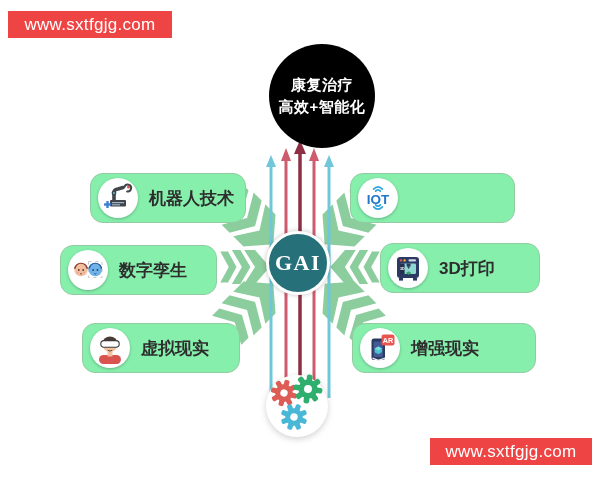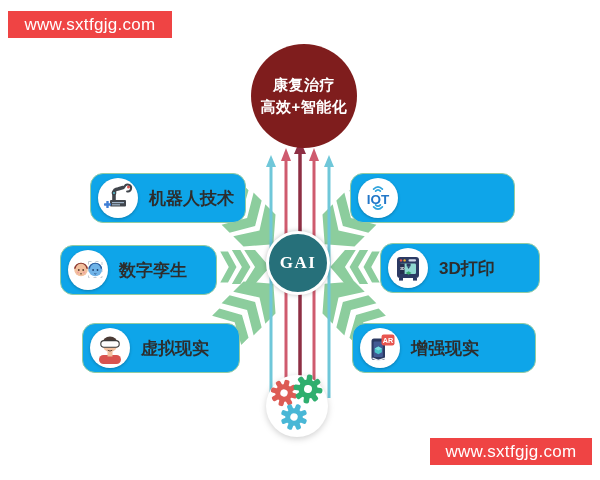--- a/index.html
+++ b/index.html
@@ -10,38 +10,38 @@
   
   .watermark {
     position:absolute; background:#ef4444; color:#ffffff; font-size:17px;
     display:flex; align-items:center; justify-content:center; letter-spacing:0.3px;
   }
   .wm-tl { left:8px;  top:11px;    width:164px; height:27px; }
   .wm-br { left:430px; top:438px;  width:162px; height:27px; }
 
   
   .goal-circle {
-    position:absolute; left:251px; top:44px; width:106px; height:104px;
-    border-radius:50%; background:#7f1d1d; color:#fff; font-weight:bold;
+    position:absolute; left:269px; top:44px; width:106px; height:104px;
+    border-radius:50%; background:#000000; color:#fff; font-weight:bold;
     display:flex; flex-direction:column; align-items:center; justify-content:center;
     font-size:15px; line-height:1.45; text-align:center; letter-spacing:0.5px;
   }
 
   
   .gai-circle {
     position:absolute; left:266px; top:231px; width:64px; height:64px;
     border-radius:50%; background:#26707a; border:3px solid #ffffff; box-sizing:border-box;
     color:#fff; display:flex; align-items:center; justify-content:center;
-    font-family:"Liberation Serif", serif; font-weight:bold; font-size:17px;
+    font-family:"Liberation Serif", serif; font-weight:bold; font-size:22px;
     letter-spacing:1.5px; box-shadow:0 0 5px rgba(0,0,0,0.25);
   }
 
   
   .node {
-    position:absolute; height:50px; background:#0ea5e9; border:1px solid #93cba1;
+    position:absolute; height:50px; background:#86efac; border:1px solid #93cba1;
     border-radius:13px; display:flex; align-items:center; gap:11px;
     padding:0 10px 0 7px; box-sizing:border-box;
   }
   .node-icon {
     width:40px; height:40px; border-radius:50%; background:#ffffff; flex:0 0 auto;
     display:flex; align-items:center; justify-content:center;
     box-shadow:0 1px 3px rgba(0,0,0,0.25);
   }
   .node-label { font-weight:bold; color:#2d2d2d; font-size:17px; white-space:nowrap; }
 

